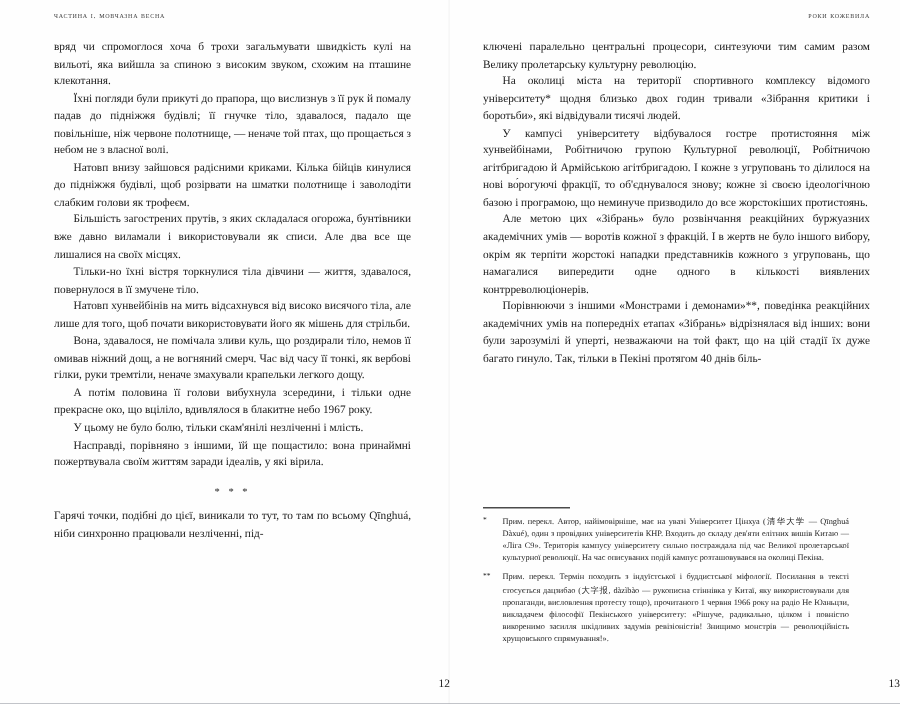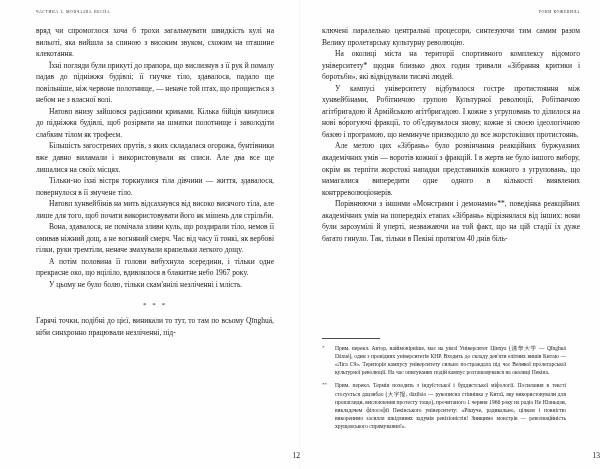--- a/index.html
+++ b/index.html
@@ -108,27 +108,28 @@
 <body>
 
 <div class="spread">
 
   <div class="page left">
     <div class="runhead l">Частина I. Мовчазна весна</div>
 
     <div class="body">
       <p class="noind">вряд чи спромоглося хоча б трохи загальмувати швидкість кулі на вильоті, яка вийшла за спиною з високим звуком, схожим на пташине клекотання.</p>
       <p>Їхні погляди були прикуті до прапора, що вислизнув з її рук й помалу падав до підніжжя будівлі; її гнучке тіло, здавалося, падало ще повільніше, ніж червоне полотнище, — неначе той птах, що прощається з небом не з власної волі.</p>
-      <p>Натовп внизу зайшовся радісними криками. Кілька бійців кинулися до підніжжя будівлі, щоб розірвати на шматки полотнище і заволодіти слабким тілом як трофеєм.</p>
+      <p>Натовп внизу зайшовся радісними криками. Кілька бійців кинулися до підніжжя будівлі, щоб розірвати на шматки полотнище і заволодіти слабким голови як трофеєм.</p>
       <p>Більшість загострених прутів, з яких складалася огорожа, бунтівники вже давно виламали і використовували як списи. Але два все ще лишалися на своїх місцях.</p>
       <p>Тільки-но їхні вістря торкнулися тіла дівчини — життя, здавалося, повернулося в її змучене тіло.</p>
       <p>Натовп хунвейбінів на мить відсахнувся від високо висячого тіла, але лише для того, щоб почати використовувати його як мішень для стрільби.</p>
       <p>Вона, здавалося, не помічала зливи куль, що роздирали тіло, немов її омивав ніжний дощ, а не вогняний смерч. Час від часу її тонкі, як вербові гілки, руки тремтіли, неначе змахували крапельки легкого дощу.</p>
       <p>А потім половина її голови вибухнула зсередини, і тільки одне прекрасне око, що вціліло, вдивлялося в блакитне небо 1967 року.</p>
       <p>У цьому не було болю, тільки скам'янілі незліченні і млість.</p>
+      <p>Насправді, порівняно з іншими, їй ще пощастило: вона принаймні пожертвувала своїм життям заради ідеалів, у які вірила.</p>
 
       <div class="divider">* * *</div>
 
       <p class="noind">Гарячі точки, подібні до цієї, виникали то тут, то там по всьому Qīnghuá, ніби синхронно працювали незліченні, під-</p>
     </div>
 
     <div class="folio">12</div>
   </div>
 
   <div class="gutter"></div>

